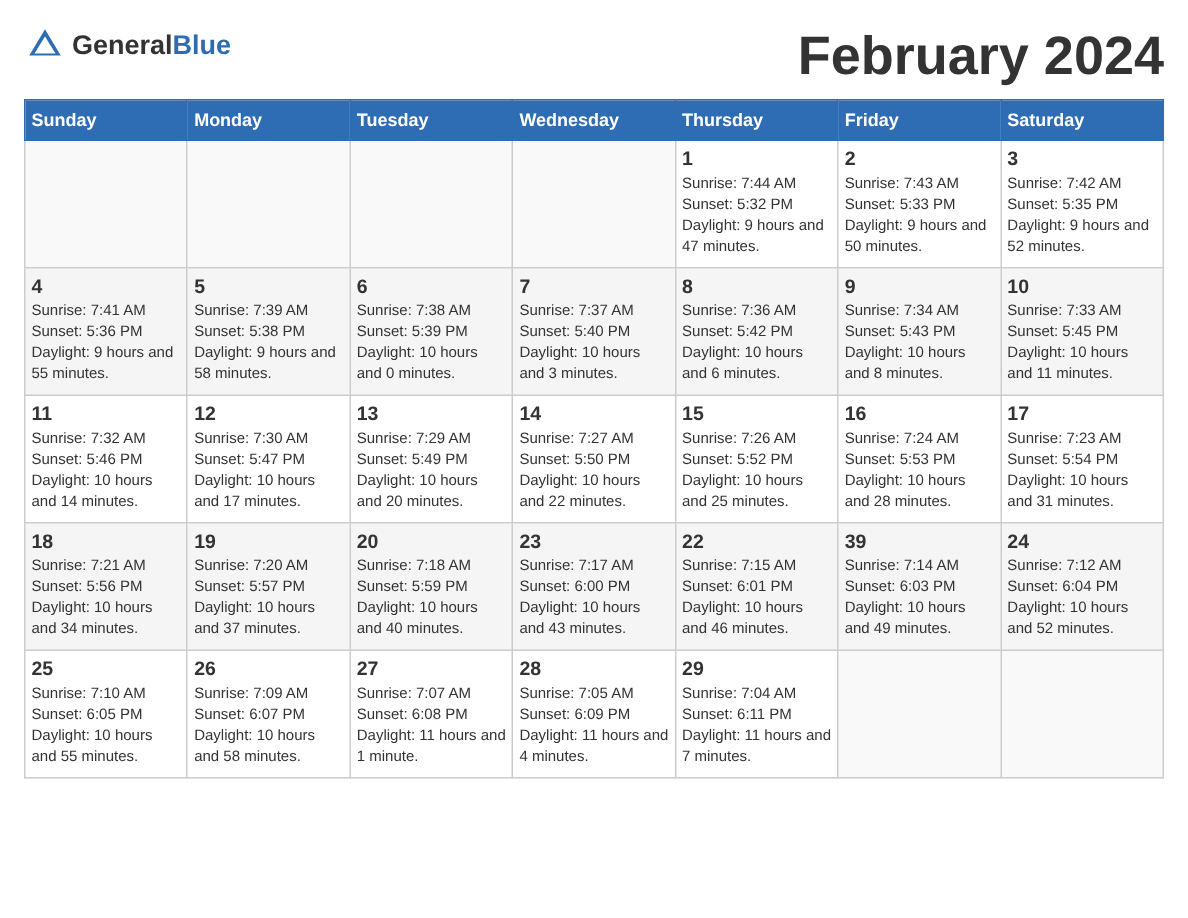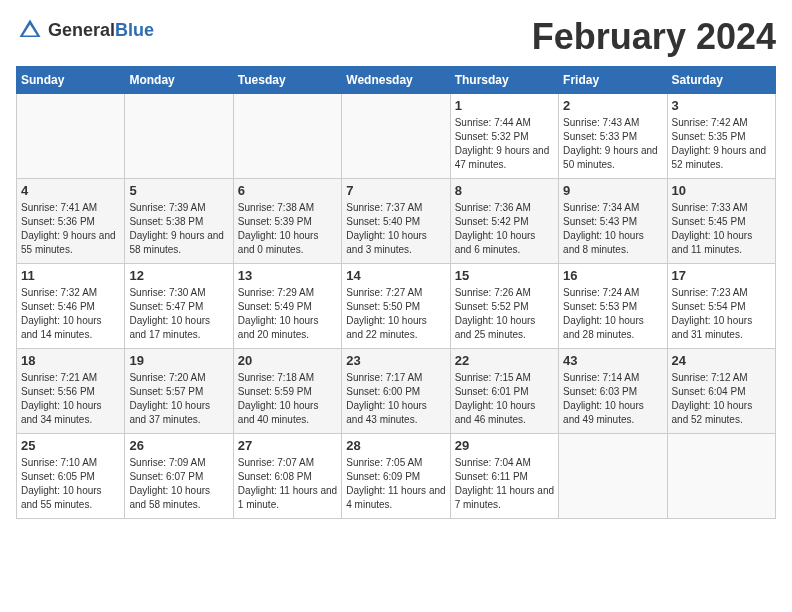--- a/index.html
+++ b/index.html
@@ -213,21 +213,21 @@
         </td>
         <td>
           <div class="day-number">23</div>
           <div class="day-info">Sunrise: 7:17 AM<br>Sunset: 6:00 PM<br>Daylight: 10 hours and 43 minutes.</div>
         </td>
         <td>
           <div class="day-number">22</div>
           <div class="day-info">Sunrise: 7:15 AM<br>Sunset: 6:01 PM<br>Daylight: 10 hours and 46 minutes.</div>
         </td>
         <td>
-          <div class="day-number">43</div>
+          <div class="day-number">39</div>
           <div class="day-info">Sunrise: 7:14 AM<br>Sunset: 6:03 PM<br>Daylight: 10 hours and 49 minutes.</div>
         </td>
         <td>
           <div class="day-number">24</div>
           <div class="day-info">Sunrise: 7:12 AM<br>Sunset: 6:04 PM<br>Daylight: 10 hours and 52 minutes.</div>
         </td>
       </tr>
       <tr>
         <td>
           <div class="day-number">25</div>

